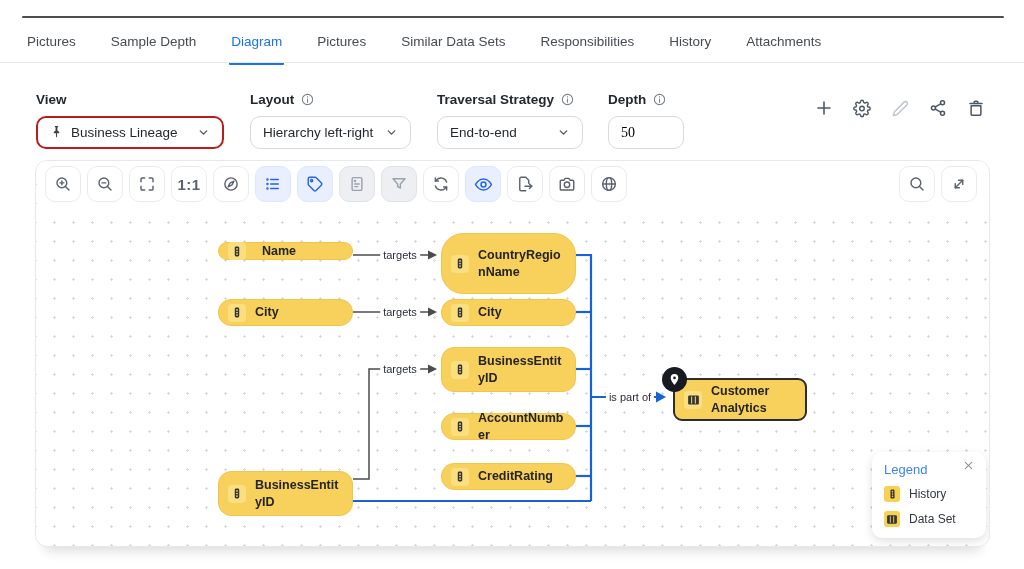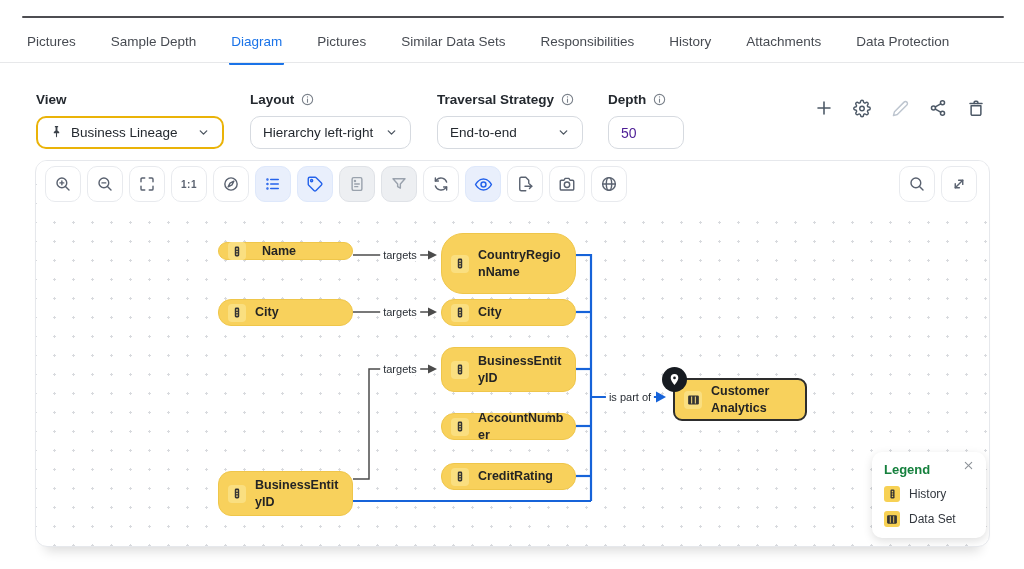--- a/index.html
+++ b/index.html
@@ -13,81 +13,80 @@
   .tabs { position:absolute; left:25px; top:28px; display:flex; gap:31px; }
   .tab { font-size:13.5px; color:#474b52; padding:6px 2px 13px; border-bottom:3px solid transparent; cursor:pointer; white-space:nowrap; }
   .tab.active { color:#1a73e8; font-weight:400; border-bottom-color:#1a73e8; border-radius:0 0 1px 1px; }
   .tabs-border { position:absolute; left:0; right:0; top:62px; height:1px; background:#e7e8ea; }
 
   
   .ctl-label { font-size:13.5px; font-weight:700; color:#24292f; display:flex; align-items:center; gap:7px; }
   .group { position:absolute; top:92px; }
   .select, .num-input { margin-top:9px; height:33px; border:1px solid #d6dae0; border-radius:10px; background:#fff; display:flex; align-items:center; gap:8px; padding:0 12px; font-size:13.5px; color:#24292f; cursor:pointer; }
   .g-view { left:36px; }
-  .g-view .select { width:188px; border:2px solid #eab308; }
+  .g-view .select { width:188px; border:2px solid #b91c1c; }
   .g-layout { left:250px; }
   .g-layout .select { width:161px;padding-left:12px; }
   .g-traversal { left:437px; }
   .g-traversal .select { width:146px; }
   .g-depth { left:608px; }
-  .num-input { width:76px; font-size:14px; color:#4c1d95; cursor:text; }
+  .num-input { width:76px; font-size:14px; color:#000000; cursor:text;font-family:Liberation Serif, serif; }
   .chev { margin-left:auto; display:flex; }
   .info { display:flex; }
 
   .top-actions { position:absolute; top:99px; right:39px; display:flex; gap:20px; align-items:center; }
   .ta-btn { width:18px; height:18px; display:flex; align-items:center; justify-content:center; color:#4c5866; cursor:pointer; }
   .ta-btn.dim { color:#bdc5cf; }
 
   
   .canvas { position:absolute; left:35px; top:160px; width:955px; height:387px; border:1px solid #e6e8ec; border-radius:12px; background-color:#fff;
             background-image:radial-gradient(#d8dade 1.1px, transparent 1.1px); background-size:19px 19px; background-position:9px 14px;
             box-shadow:0 14px 12px -10px rgba(0,0,0,.14); overflow:hidden; }
   .toolbar-strip { position:absolute; left:1px; right:1px; top:0; height:47px; background:#fff; }
   .toolbar { position:absolute; top:5px; left:9px; display:flex; gap:6px; }
   .toolbar-right { position:absolute; top:5px; right:12px; display:flex; gap:6px; }
   .tbtn { width:36px; height:36px; border:1px solid #e8eaee; border-radius:10px; background:#fff; display:flex; align-items:center; justify-content:center; color:#5a6270; cursor:pointer; }
   .tbtn.on { background:#e9effc; border-color:#dee8fb; color:#2563eb; }
   .tbtn.off { background:#edeff2; border-color:#dfe2e7; color:#9aa2ad; cursor:default; }
-  .tbtn .ratio { font-size:10px; font-weight:700; letter-spacing:.5px; }
+  .tbtn .ratio { font-size:15px; font-weight:700; letter-spacing:.5px; }
 
   
   .edges { position:absolute; left:0; top:0; width:955px; height:387px; }
   .edge-label { position:absolute; transform:translate(-50%,-50%); background:#fff; padding:0 3px; font-size:11px; color:#2a2f36; white-space:nowrap; }
 
   .node { position:absolute; background:#f8d15c; border:1px solid #efc64a; border-radius:13px; display:flex; align-items:center; gap:9px; padding:3px 8px 3px 9px; cursor:pointer; }
   .node-label { font-size:12.5px; font-weight:700; color:#242424; line-height:1.3; overflow-wrap:anywhere; }
   .chip { flex:0 0 18px; width:18px; height:18px; border-radius:4px; background:#fadf80; display:flex; align-items:center; justify-content:center; }
   .node.dataset { border:2px solid #2d2d2d; border-radius:9px; }
   .pin-badge { position:absolute; left:-13px; top:-13px; width:25px; height:25px; border-radius:50%; background:#171b21; display:flex; align-items:center; justify-content:center; }
 
   
   .legend { position:absolute; left:836px; top:291px; width:114px; background:#fff; border-radius:10px; box-shadow:0 3px 10px rgba(0,0,0,.13); padding:10px 12px 11px; }
   .legend-head { display:flex; align-items:flex-start; justify-content:space-between; }
-  .legend-title { font-size:13px; font-weight:700; color:#15803d; }
+  .legend-title { font-size:13px; font-weight:400; color:#3b82f6; }
   .legend-close { color:#8b9097; cursor:pointer; display:flex; margin-top:-2px; }
   .legend-item { display:flex; align-items:center; gap:9px; margin-top:9px; }
   .legend-chip { width:16px; height:16px; border-radius:3px; background:#f7d154; display:flex; align-items:center; justify-content:center; }
   .legend-item span { font-size:12px; color:#33383f; }
 </style>
 </head>
 <body>
 
 <div class="page">
   <div class="top-rule"></div>
 
   <div class="tabs">
     <div class="tab">Pictures</div>
     <div class="tab">Sample Depth</div>
     <div class="tab active">Diagram</div>
     <div class="tab">Pictures</div>
     <div class="tab">Similar Data Sets</div>
     <div class="tab">Responsibilities</div>
     <div class="tab">History</div>
     <div class="tab">Attachments</div>
-    <div class="tab">Data Protection</div>
   </div>
   <div class="tabs-border"></div>
 
   <div class="group g-view">
     <div class="ctl-label">
         <span>View</span>
       </div>
     <div class="select">
       <span>
         <svg width="13" height="13" viewBox="0 0 24 24" fill="#3b4149">

